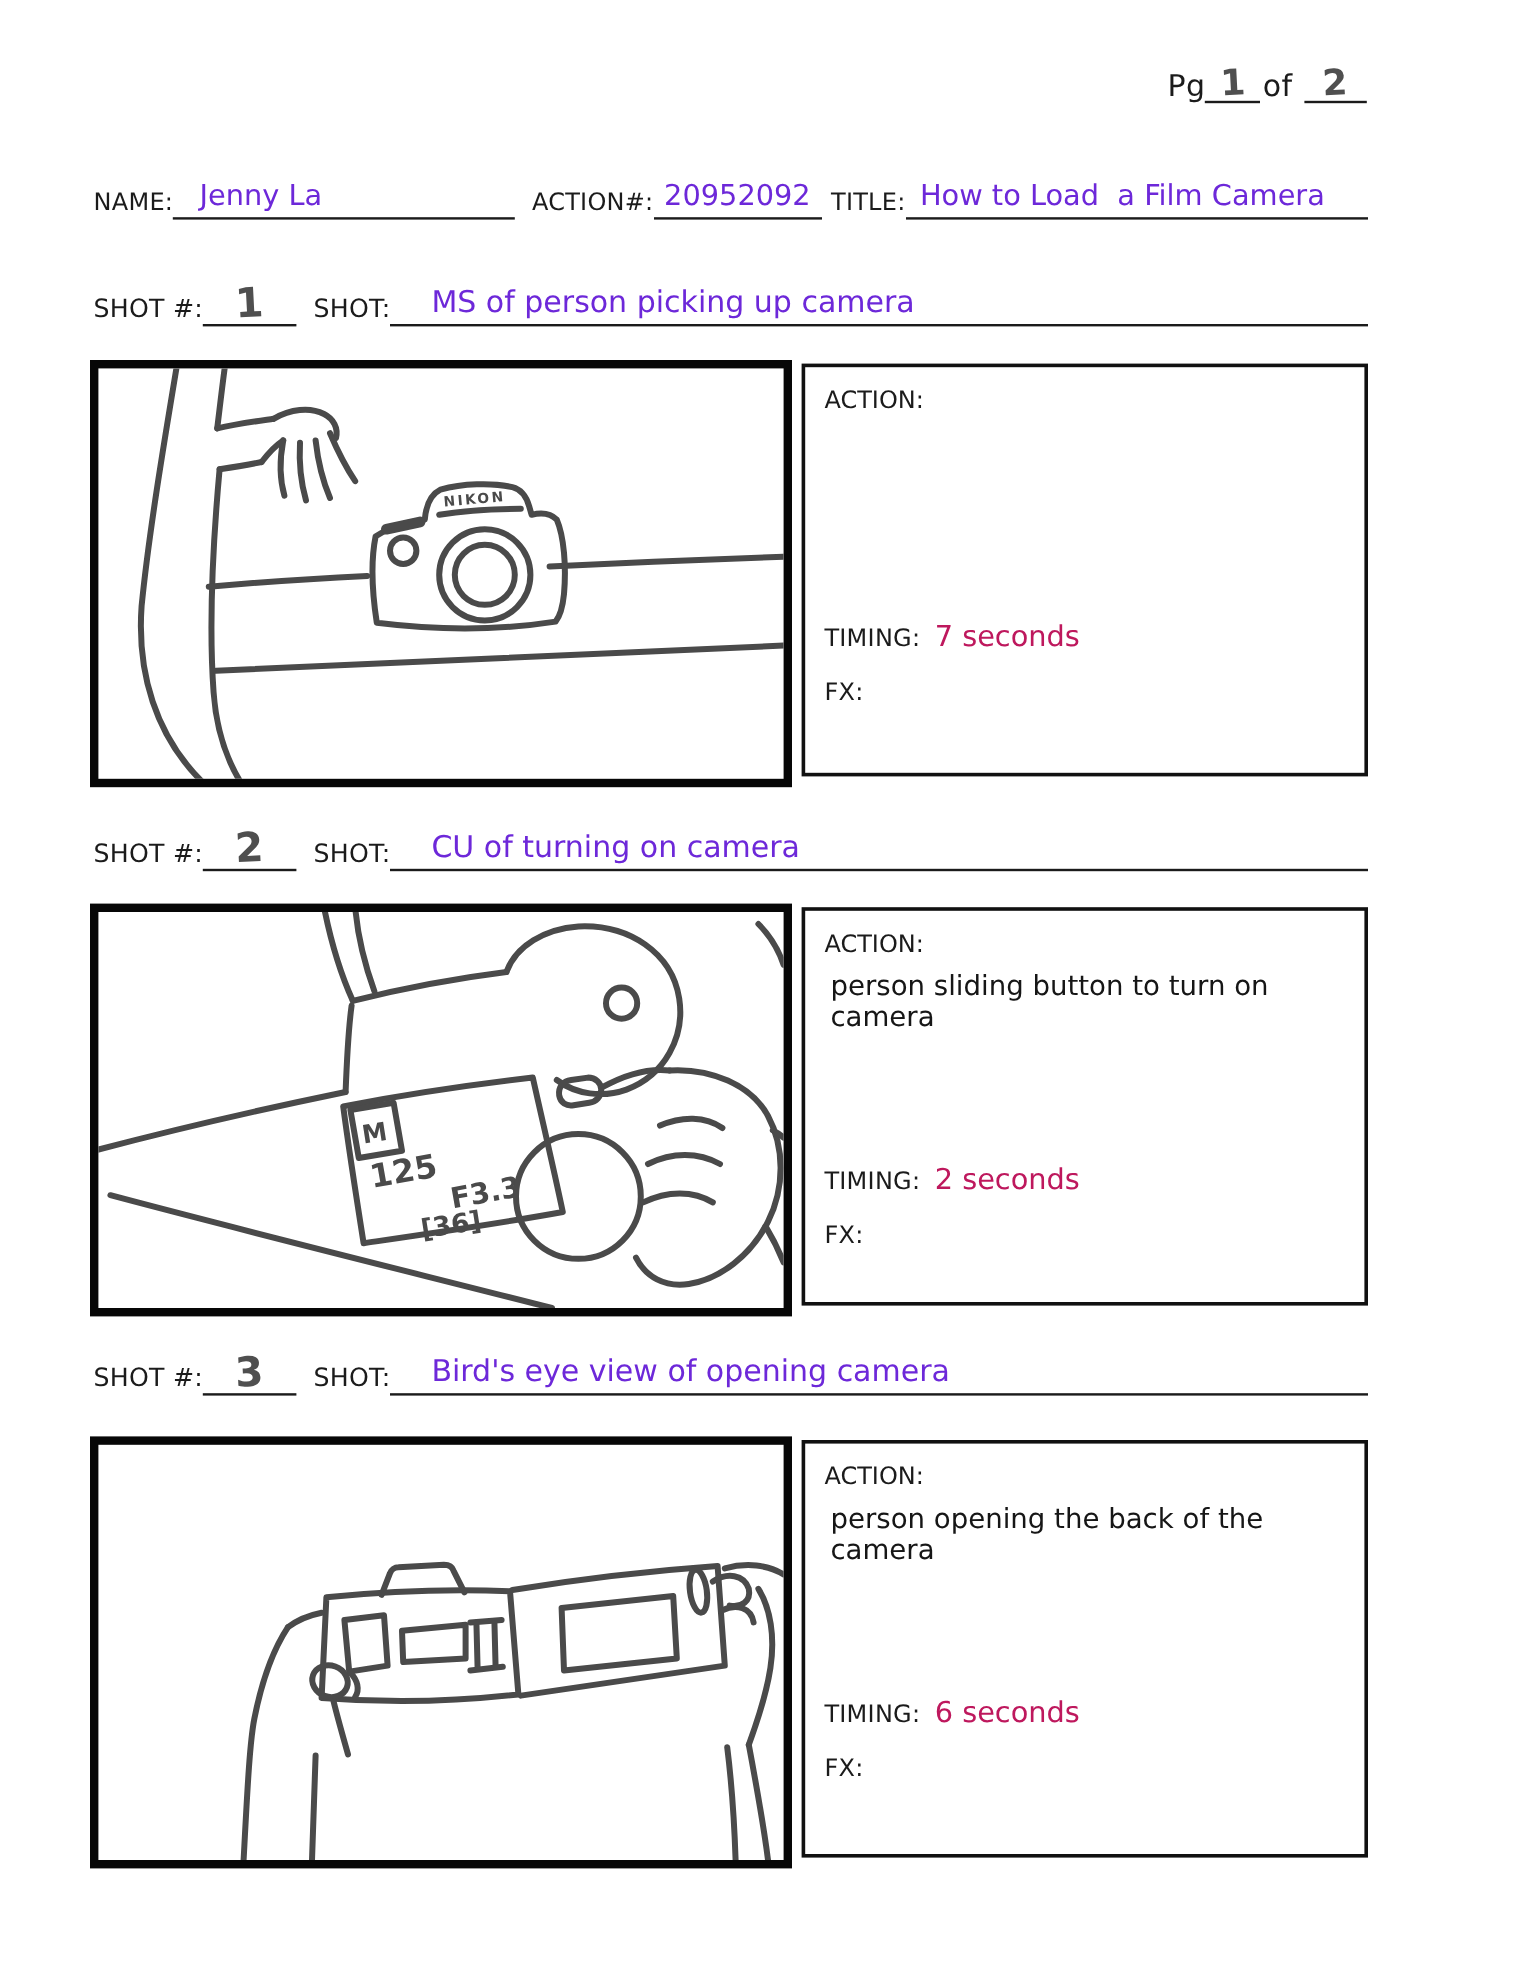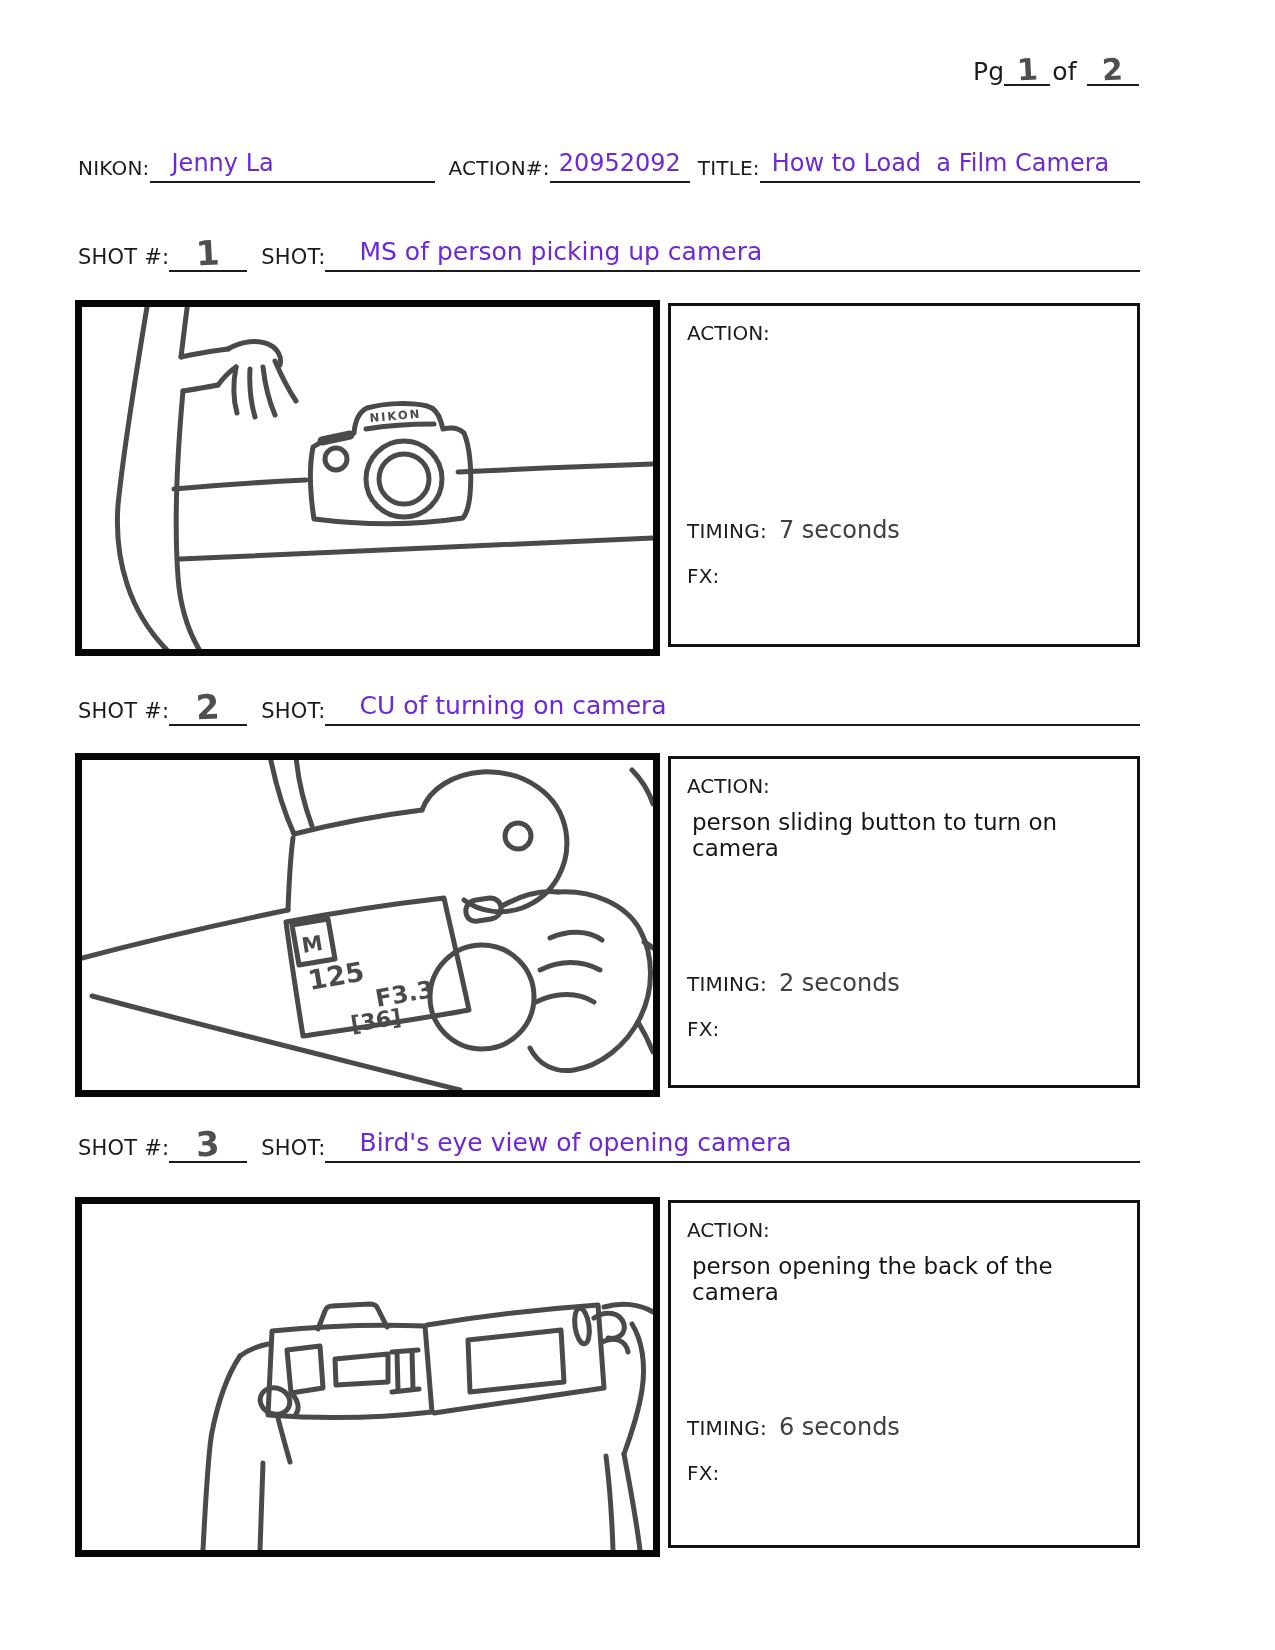--- a/index.html
+++ b/index.html
@@ -36,21 +36,21 @@
   .desc-line .typed{padding-left:34px;font-size:25px;}
   .shotrow .lbl{font-size:21px;}
 
   
   .frame{position:absolute;left:75px;width:585px;border:7px solid #070707;background:#fff;box-sizing:border-box;}
   .frame svg{display:block;width:100%;height:100%;}
   .abox{position:absolute;left:668px;width:472px;border:3px solid #111111;background:#fff;box-sizing:border-box;}
   .abox .alabel{position:absolute;left:16px;top:15px;font-size:20px;}
   .abox .atext{position:absolute;left:21px;top:50px;width:430px;font-size:23px;line-height:1.14;white-space:pre-line;color:#161616;}
   .abox .trow{position:absolute;left:16px;top:210px;display:flex;align-items:baseline;}
-  .abox .tvalue{font-size:24px;margin-left:12px;color:#404040;text-align:center;}
+  .abox .tvalue{font-size:24px;margin-left:12px;color:#be185d;text-align:center;}
   .abox .frow{position:absolute;left:16px;top:258px;}
 
   .sk{stroke:#4a4a4a;stroke-width:5;fill:none;stroke-linecap:round;stroke-linejoin:round;}
   .skthick{stroke:#4a4a4a;stroke-width:9;fill:none;stroke-linecap:round;}
   .sktext{fill:#4a4a4a;font-family:"DejaVu Sans",sans-serif;font-weight:700;stroke:none;}
 </style>
 </head>
 <body>
 
 <div id="page">
@@ -60,21 +60,21 @@
     <span class="u pgline1">
         <span class="hw">1</span>
       </span>
     <span class="lbl" style="margin-left:2px;">of</span>
     <span class="u pgline2">
         <span class="hw">2</span>
       </span>
   </div>
 
   <div class="inforow">
-    <span class="lbl">NIKON:</span>
+    <span class="lbl">NAME:</span>
     <span class="u name-line">
         <span class="typed">Jenny La</span>
       </span>
     <span class="lbl ml14">ACTION#:</span>
     <span class="u student-line">
         <span class="typed">20952092</span>
       </span>
     <span class="lbl ml8">TITLE:</span>
     <span class="u title-line">
         <span class="typed">How to Load  a Film Camera</span>

